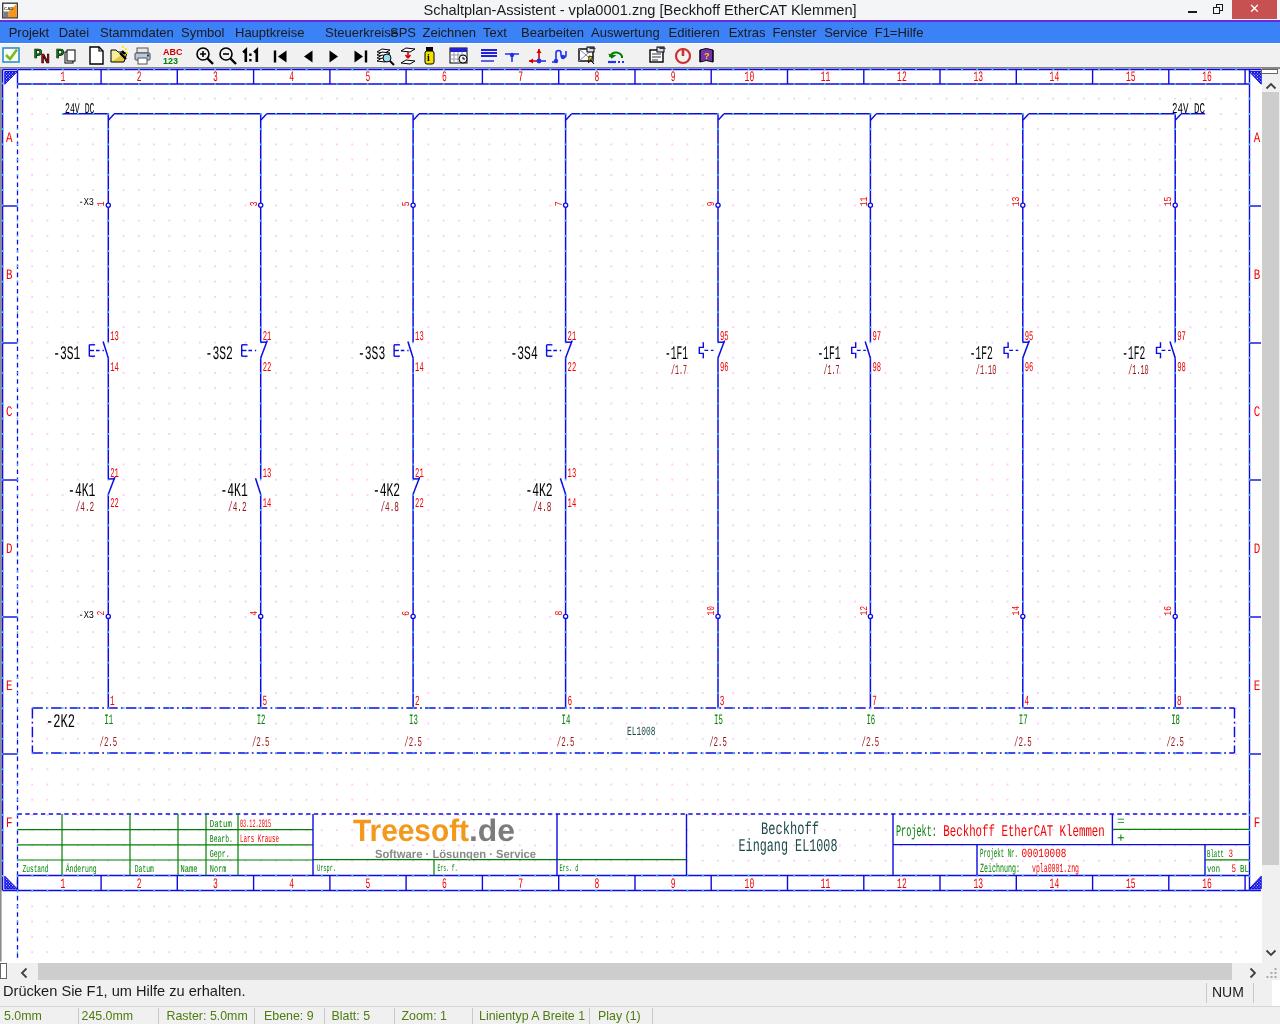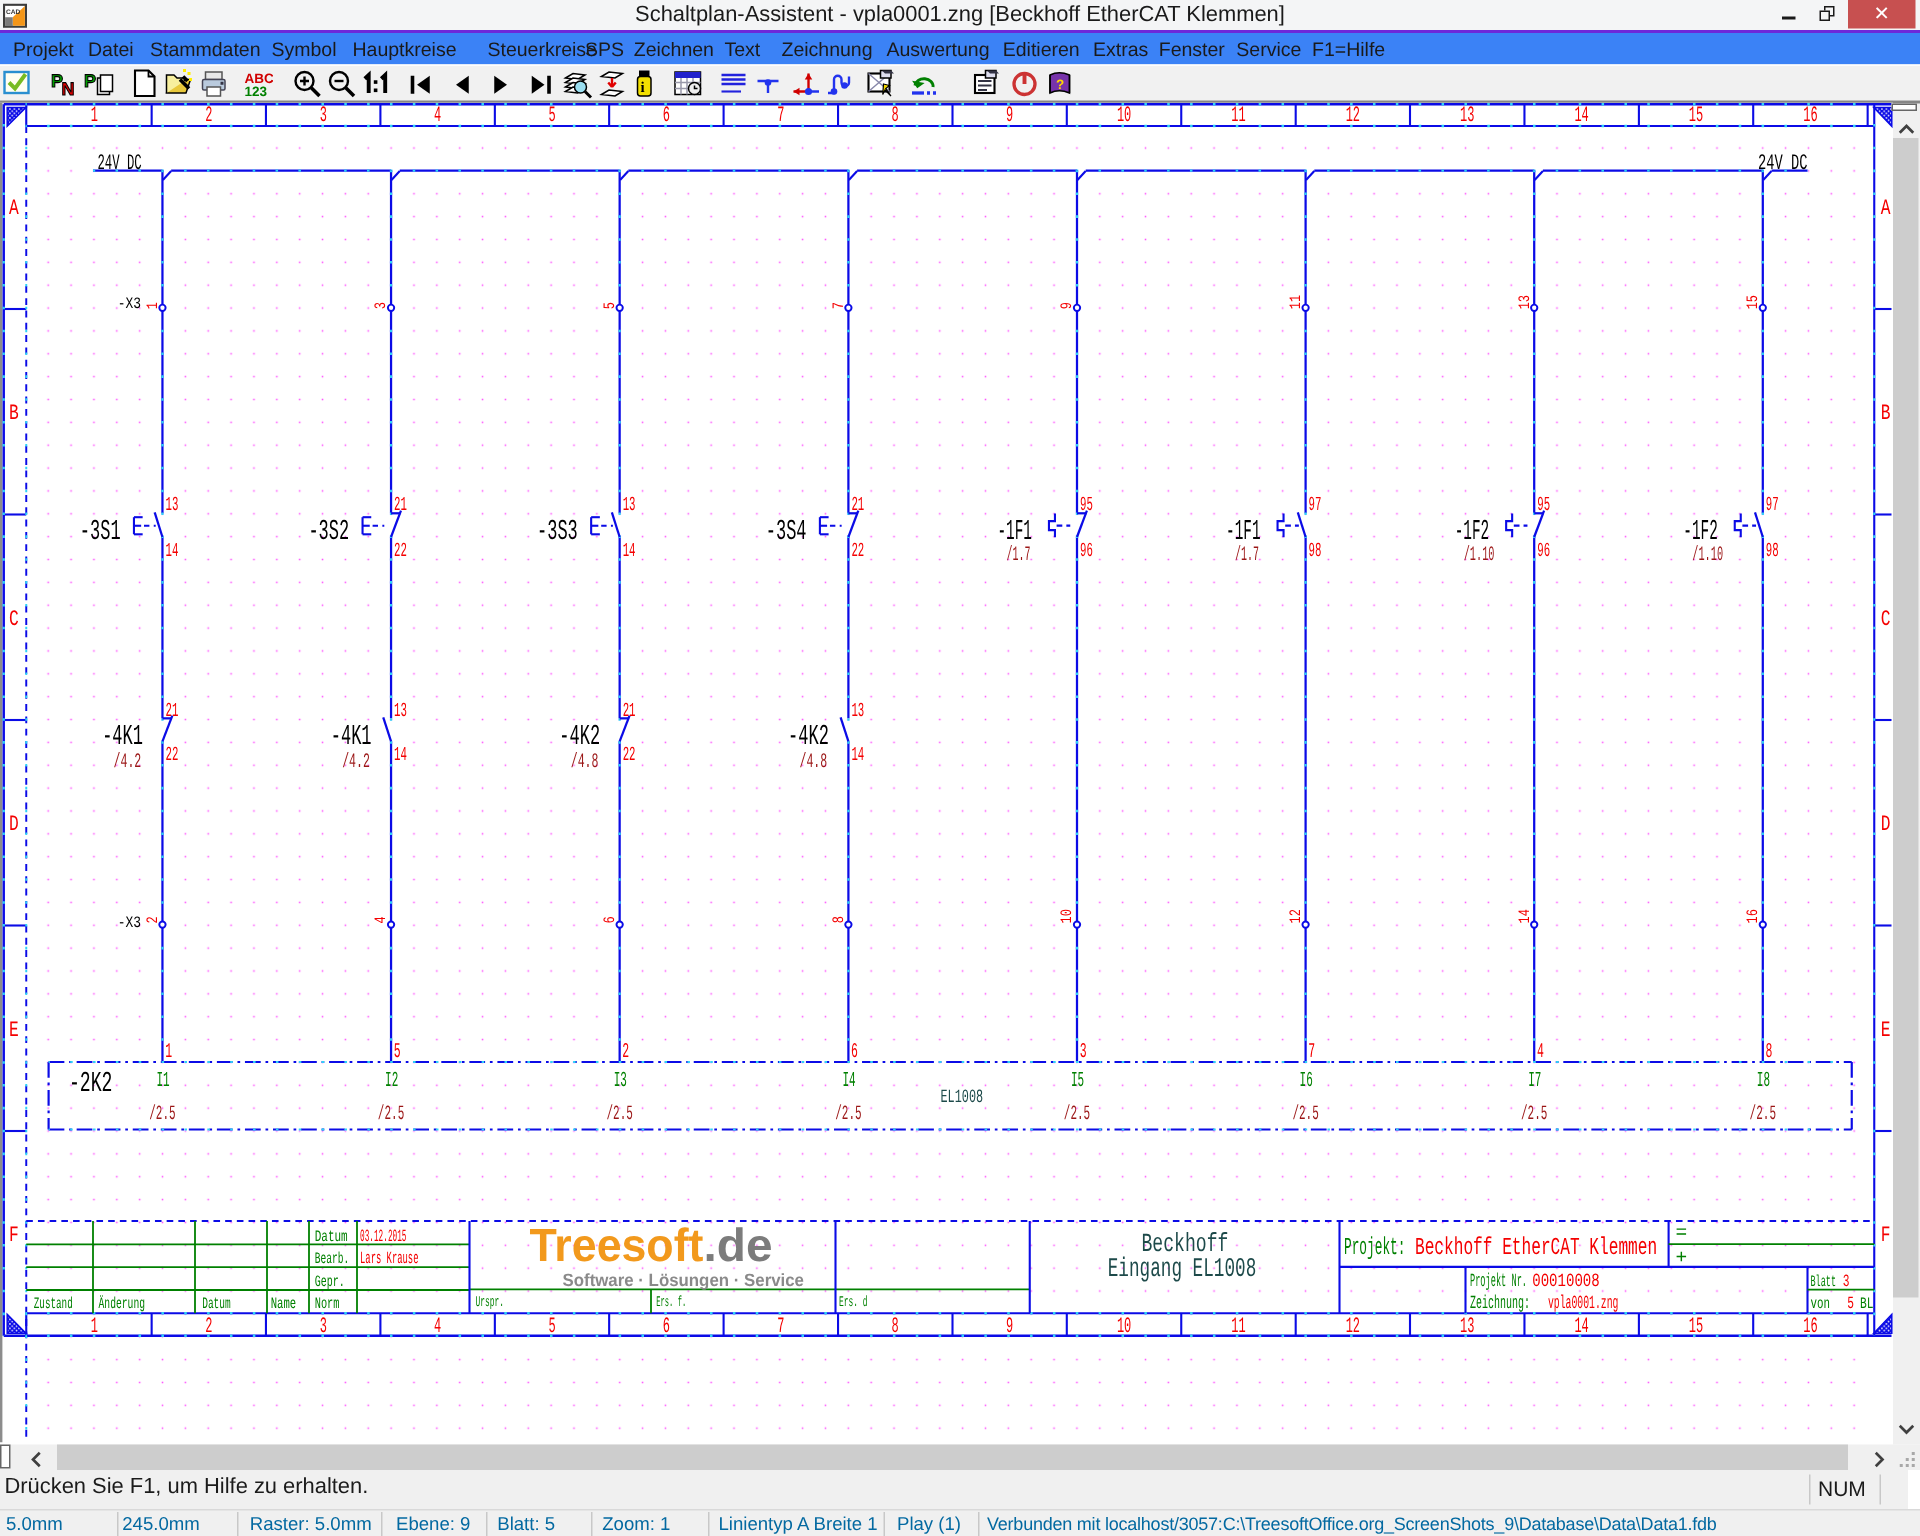--- a/index.html
+++ b/index.html
@@ -26,21 +26,21 @@
 #hleftbox { position:absolute; left:0px; top:0px; width:7px; height:16px; background:#fff; border:1.3px solid #666; }
 #vtopbox { position:absolute; left:-1px; top:0px; width:17px; height:5.5px; background:#fff; border:1.3px solid #666; }
 #corner { position:absolute; left:1262px; top:962.5px; width:18px; height:17px; background:#f0f0f0; }
 .chev { position:absolute; }
 #status1 { position:absolute; left:0; top:979.5px; width:1272px; height:26px; background:#f0f0f0; }
 #status1 .msg { position:absolute; left:3px; top:3.5px; font-size:14.6px; color:#1b1b1b; }
 #num { position:absolute; left:1212px; top:4.5px; font-size:14px; color:#1b1b1b; }
 #nsep { position:absolute; left:1206px; top:3px; width:1px; height:20px; background:#c8c8c8; }
 #status2 { position:absolute; left:0; top:1005.5px; width:1280px; height:19px; background:#f0f0f0;
   border-top:1px solid #d9d9d9; }
-#status2 span { position:absolute; top:2.5px; font-size:12.4px; color:#0369a1; white-space:pre; }
+#status2 span { position:absolute; top:2.5px; font-size:12.4px; color:#4d7c0f; white-space:pre; }
 #status2 i { position:absolute; top:1px; width:1px; height:16px; background:#c8c8c8; }
 </style></head>
 <body>
 <svg id="draw" width="1262" height="963" viewBox="0 0 1262 963" text-rendering="geometricPrecision">
 <defs>
 <pattern id="dots" patternUnits="userSpaceOnUse" width="15.24" height="15.24" x="24.52" y="75.82">
 <rect x="7.1" y="7.1" width="1.05" height="1.05" fill="#fd53fd"></rect>
 </pattern>
 <pattern id="hatch" patternUnits="userSpaceOnUse" width="3" height="3">
 <rect width="3" height="3" fill="#0b0be6"></rect>
@@ -447,21 +447,21 @@
 <div id="menubar">
     <span style="left:8.7px">Projekt</span>
     <span style="left:58.7px">Datei</span>
     <span style="left:100px">Stammdaten</span>
     <span style="left:181px">Symbol</span>
     <span style="left:235px">Hauptkreise</span>
     <span style="left:325px">Steuerkreise</span>
     <span style="left:390px">SPS</span>
     <span style="left:422.5px">Zeichnen</span>
     <span style="left:483px">Text</span>
-    <span style="left:521px">Zeichnung</span>
+    <span style="left:521px">Bearbeiten</span>
     <span style="left:591px">Auswertung</span>
     <span style="left:668.5px">Editieren</span>
     <span style="left:728.7px">Extras</span>
     <span style="left:772.5px">Fenster</span>
     <span style="left:824.2px">Service</span>
     <span style="left:874.7px">F1=Hilfe</span>
   </div>
 <div id="toolbar">
 <svg class="ti" style="left:2px" width="20" height="20" viewBox="0 0 20 20">
       <rect x="1" y="2" width="16" height="14" fill="#fffef2" stroke="#2a8fd0" stroke-width="1.6"></rect>
@@ -649,21 +649,20 @@
   </div>
 <div id="status2">
     <span style="left:4px">5.0mm</span>
     <span style="left:81.5px">245.0mm</span>
     <span style="left:166.5px">Raster: 5.0mm</span>
     <span style="left:264px">Ebene: 9</span>
     <span style="left:331.5px">Blatt: 5</span>
     <span style="left:401.5px">Zoom: 1</span>
     <span style="left:479px">Linientyp A Breite 1</span>
     <span style="left:598px">Play (1)</span>
-    <span style="left:658px;font-size:12px;letter-spacing:-0.15px">Verbunden mit localhost/3057:C:\TreesoftOffice.org_ScreenShots_9\Database\Data\Data1.fdb</span>
     <i style="left:77.5px"></i>
     <i style="left:158px"></i>
     <i style="left:254px"></i>
     <i style="left:324px"></i>
     <i style="left:394px"></i>
     <i style="left:471.5px"></i>
     <i style="left:589px"></i>
     <i style="left:651.5px"></i>
   </div>
 </body></html>

